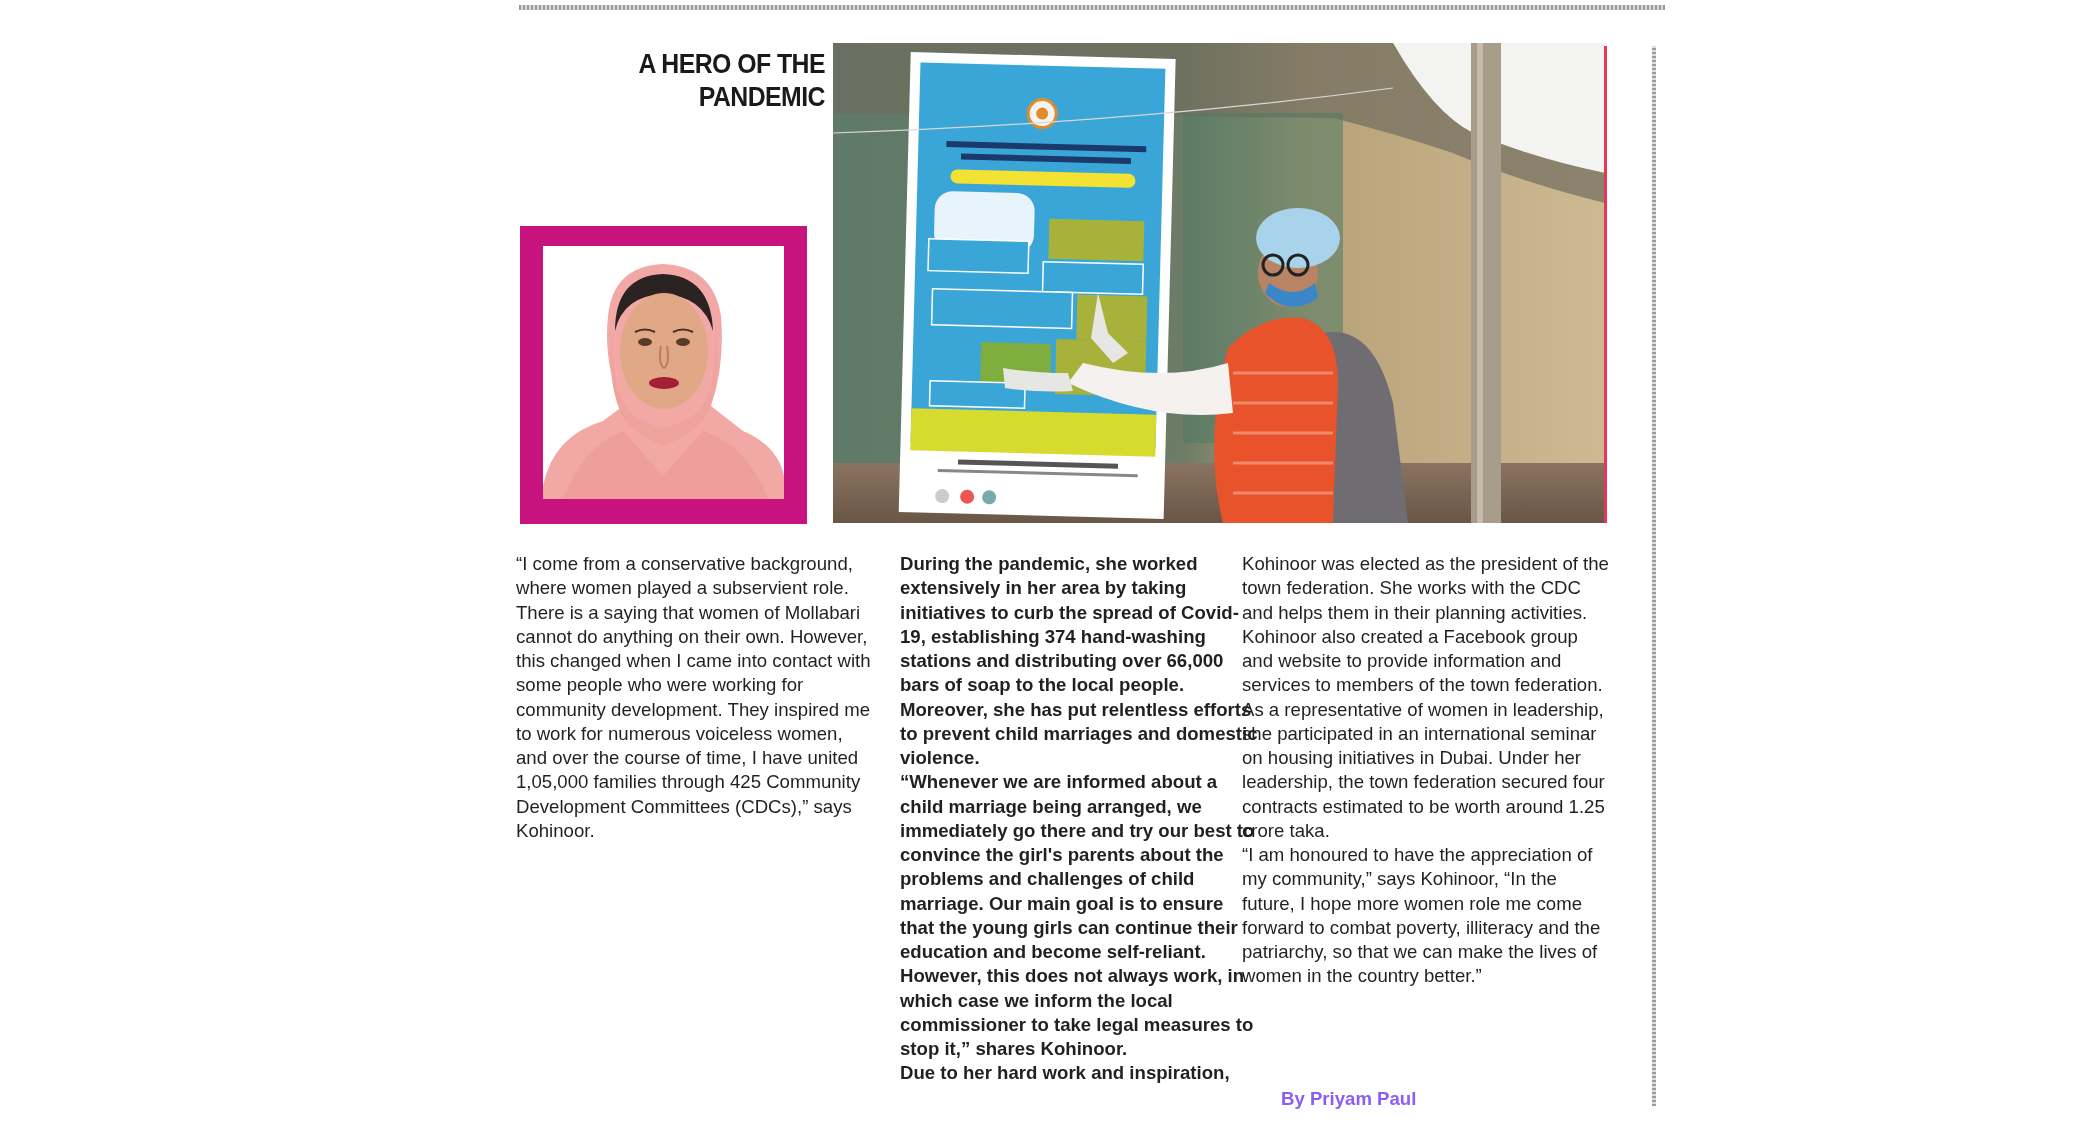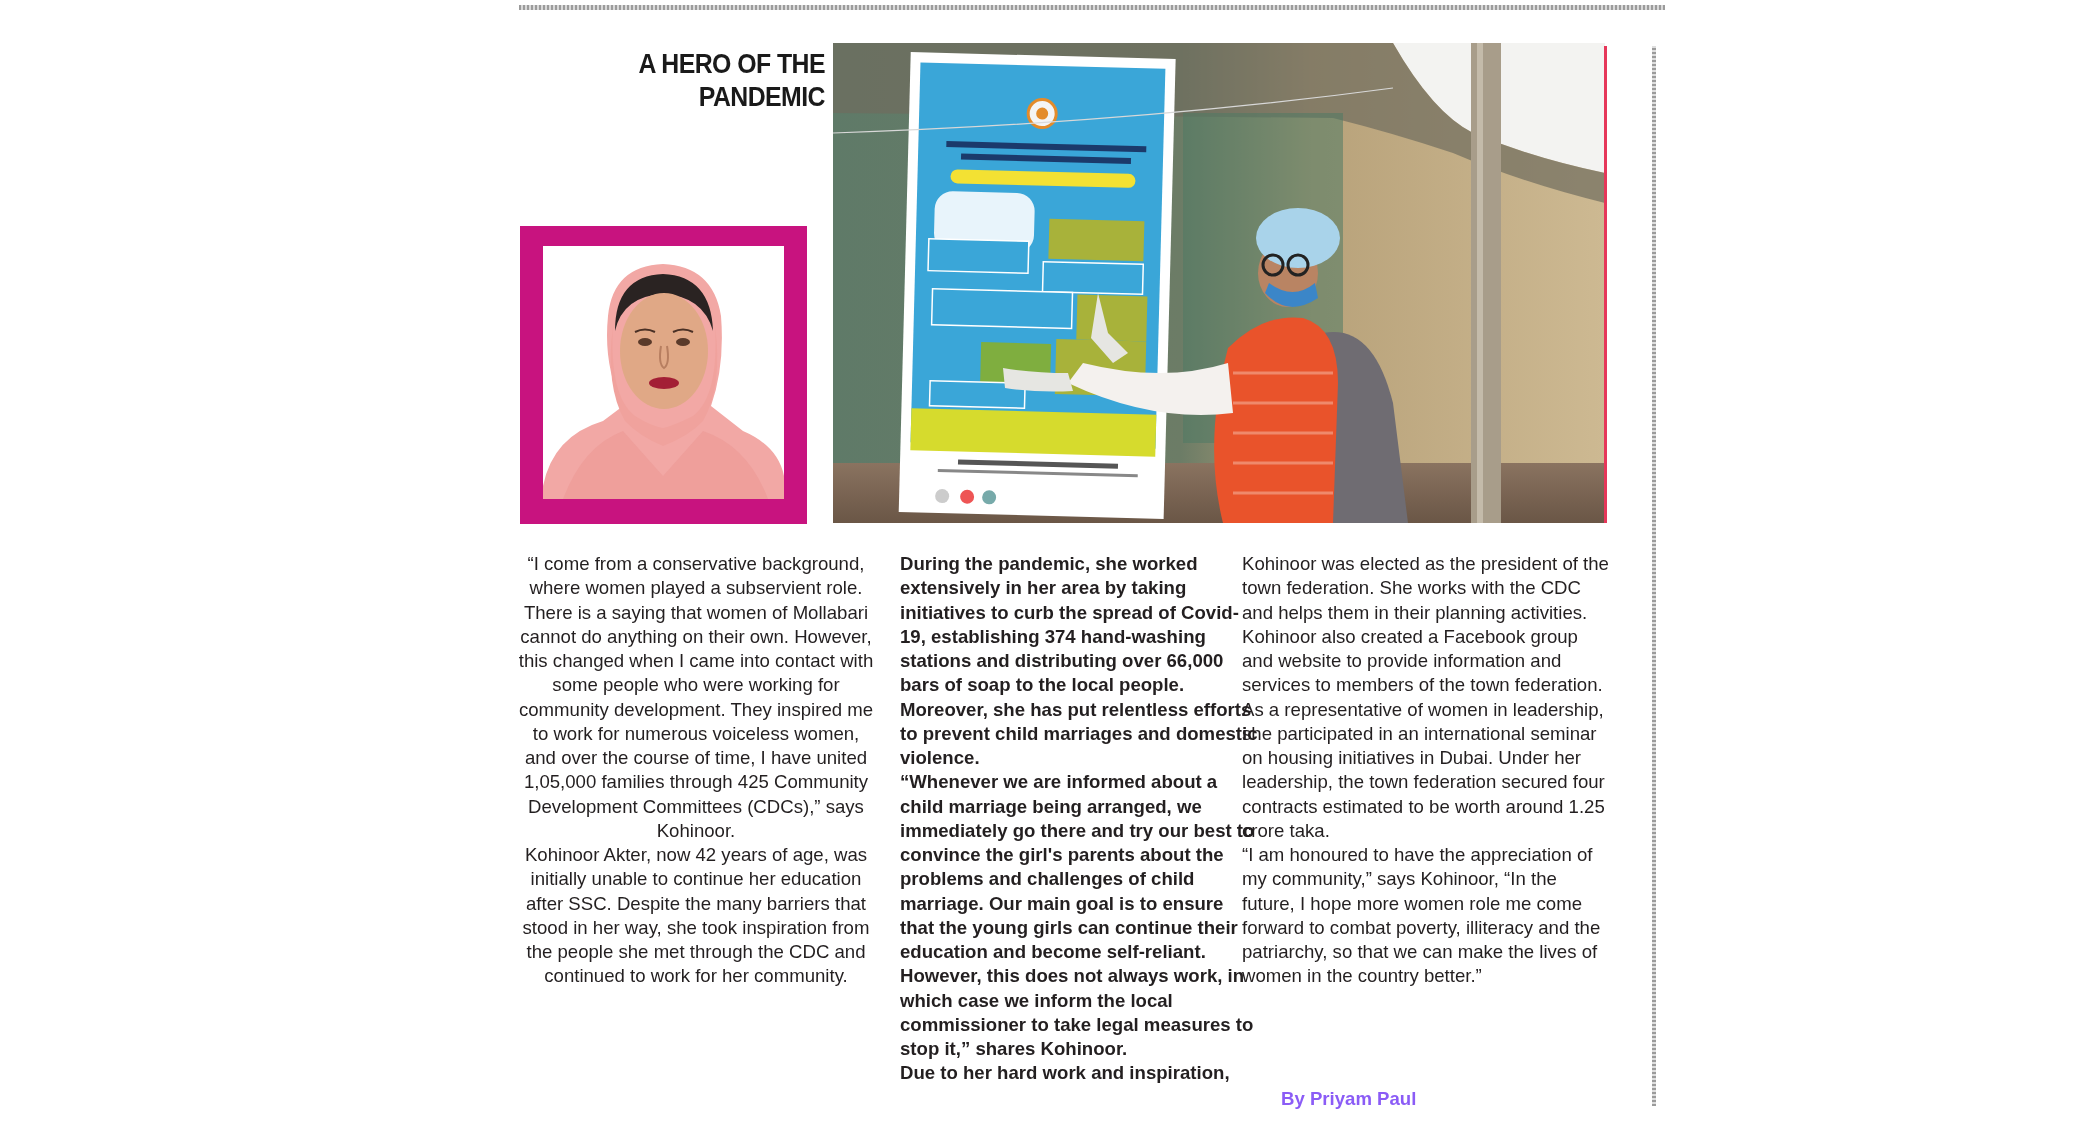--- a/index.html
+++ b/index.html
@@ -21,21 +21,21 @@
   .portrait-inner { position: absolute; left: 23px; top: 20px; width: 241px; height: 253px; background: #fff; overflow: hidden; }
   .portrait-inner svg { display: block; }
 
   
   .main-photo { position: absolute; left: 833px; top: 43px; width: 772px; height: 480px; overflow: hidden; }
   .main-photo svg { display: block; }
 
   
   .col { position: absolute; top: 552px; width: 360px; font-size: 18.6px; line-height: 24.25px; color: #231f20; }
   .col p { margin: 0; }
-  .col1 { left: 516px; text-align: center; }
+  .col1 { left: 516px; }
   .col2 { left: 900px; font-weight: bold; }
   .col3 { left: 1242px; width: 370px; }
   .byline { position: absolute; left: 1281px; top: 1088px; font-weight: 700; font-size: 18.6px; color: #8b5cf6; }
 </style>
 </head>
 <body>
 
 <div class="top-rule"></div>
 <div class="v-rule"></div>
 
@@ -138,21 +138,20 @@
     <circle cx="440" cy="222" r="10" fill="none" stroke="#222" stroke-width="3"></circle>
     <circle cx="465" cy="222" r="10" fill="none" stroke="#222" stroke-width="3"></circle>
 
     <path d="M432 250 Q455 275 485 255 L482 240 Q460 258 436 240 Z" fill="#3b86c8"></path>
   </svg>
 </div>
 <div class="red-rule"></div>
 
 <div class="col col1">
   <p>“I come from a conservative background, where women played a subservient role. There is a saying that women of Mollabari cannot do anything on their own. However, this changed when I came into contact with some people who were working for community development. They inspired me to work for numerous voiceless women, and over the course of time, I have united 1,05,000 families through 425 Community Development Committees (CDCs),” says Kohinoor.</p>
-  <p>Kohinoor Akter, now 42 years of age, was initially unable to continue her education after SSC. Despite the many barriers that stood in her way, she took inspiration from the people she met through the CDC and continued to work for her community.</p>
 </div>
 
 <div class="col col2">
   <p>During the pandemic, she worked extensively in her area by taking initiatives to curb the spread of Covid-19, establishing 374 hand-washing stations and distributing over 66,000 bars of soap to the local people.</p>
   <p>Moreover, she has put relentless efforts to prevent child marriages and domestic violence.</p>
   <p>“Whenever we are informed about a child marriage being arranged, we immediately go there and try our best to convince the girl's parents about the problems and challenges of child marriage. Our main goal is to ensure that the young girls can continue their education and become self-reliant. However, this does not always work, in which case we inform the local commissioner to take legal measures to stop it,” shares Kohinoor.</p>
   <p>Due to her hard work and inspiration,</p>
 </div>
 
 <div class="col col3">

